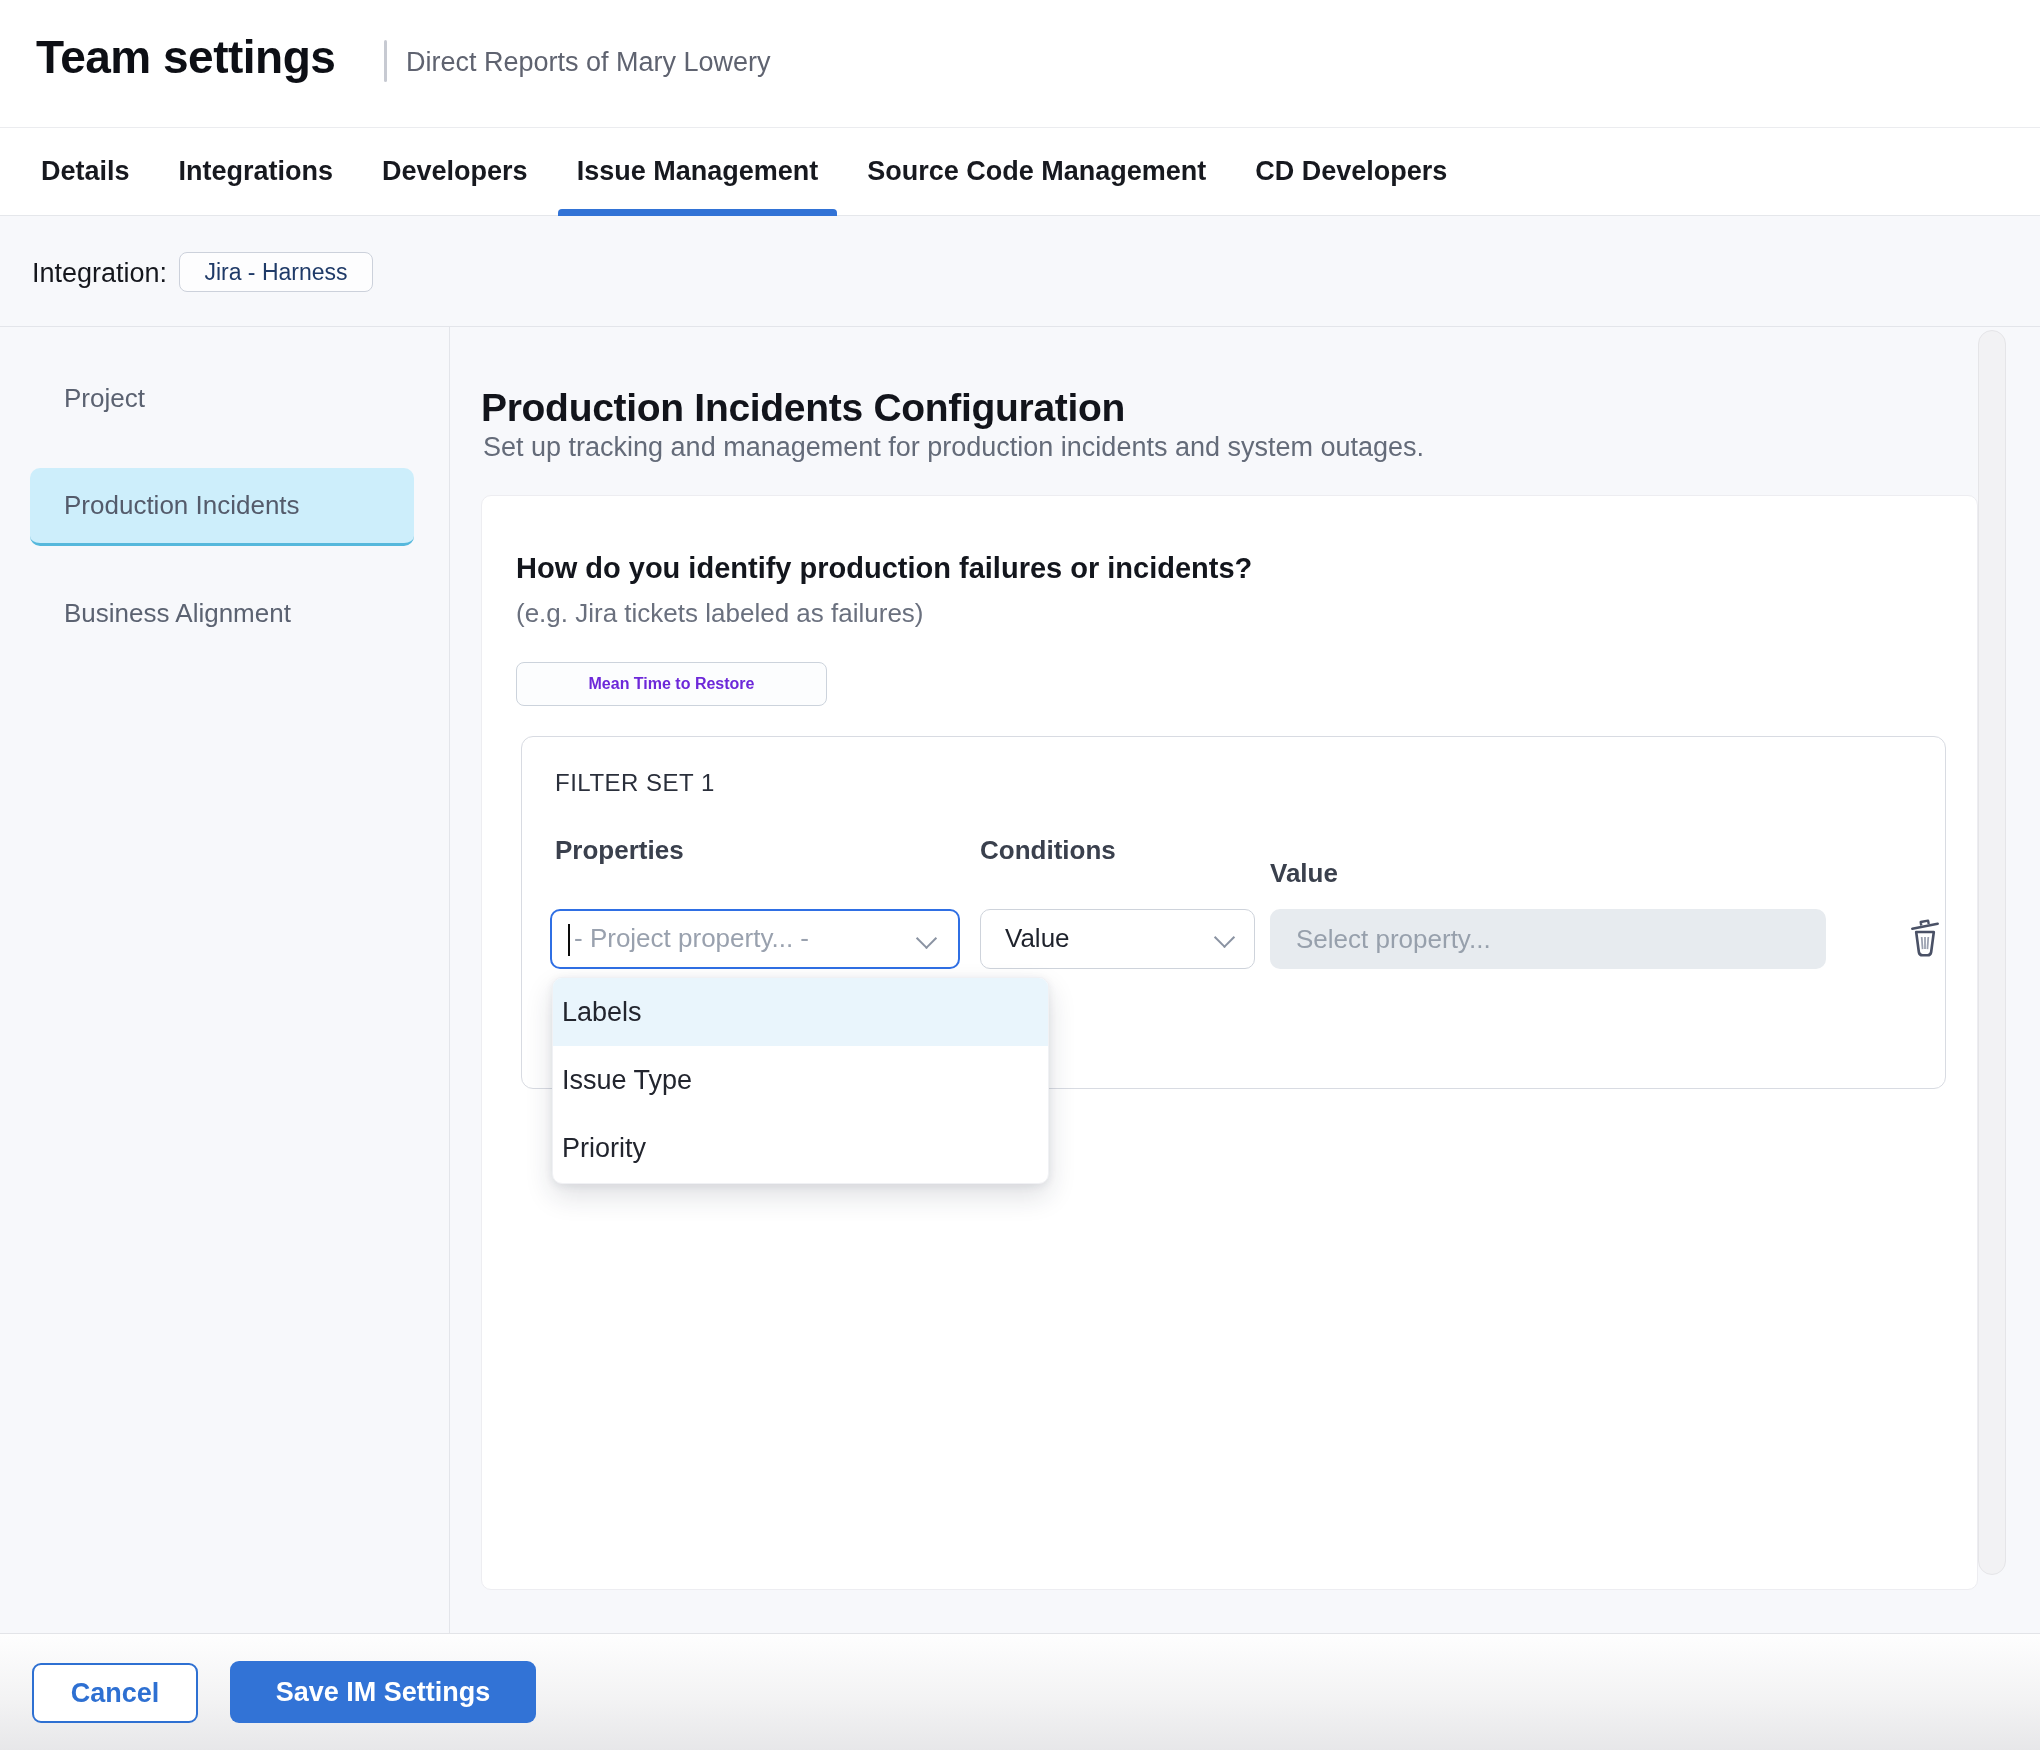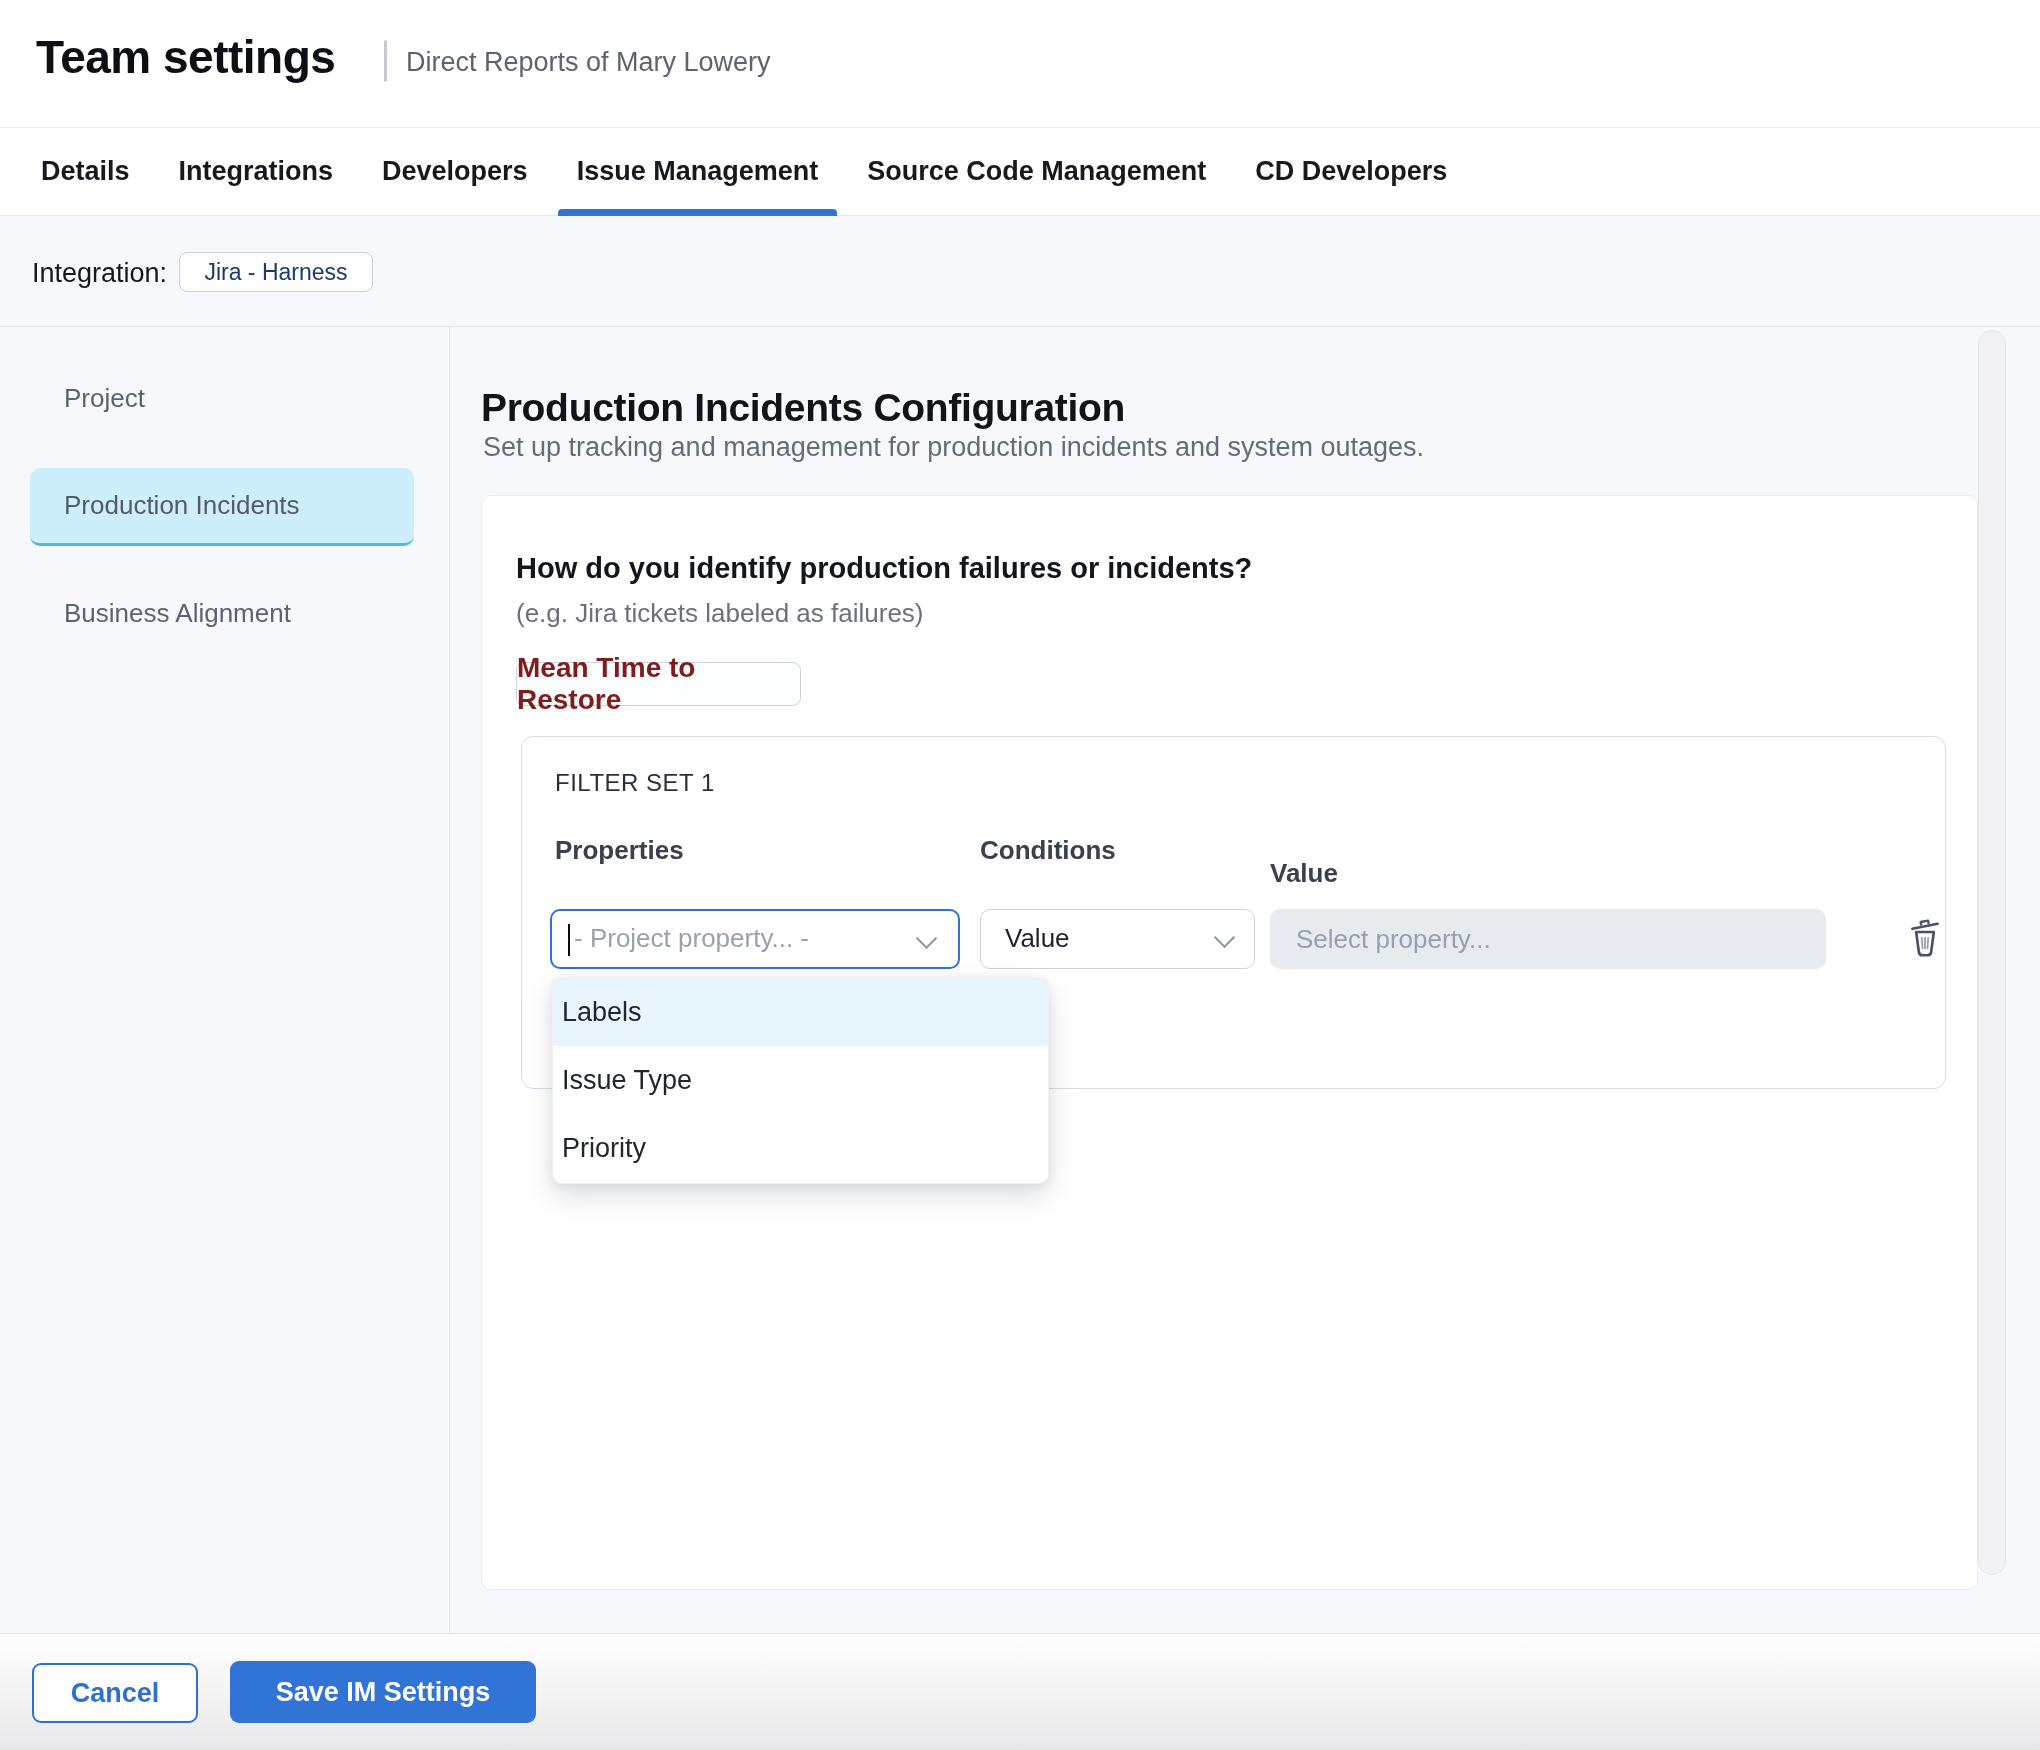--- a/index.html
+++ b/index.html
@@ -42,24 +42,24 @@
   .side-item.active{background:#cdeefb;border-bottom:3px solid #56b8dc;color:#545b6b;}
 
   
   .main-title{left:481px;top:368px;font-size:39px;font-weight:700;color:#12141b;letter-spacing:-0.3px;margin-top:18px;}
   .main-subtitle{left:483px;top:432px;font-size:27px;color:#646b79;}
 
   .card{left:481px;top:495px;width:1497px;height:1095px;background:#ffffff;
     border:1px solid #ededf1;border-radius:10px;box-sizing:border-box;}
   .card .question{position:absolute;left:34px;top:56px;font-size:29px;font-weight:700;color:#13161d;}
   .card .hint{position:absolute;left:34px;top:102px;font-size:26px;color:#6a707e;}
-  .metric-tab{position:absolute;left:34px;top:166px;width:285px;height:44px;background:#fcfdfe;
+  .metric-tab{position:absolute;left:34px;top:166px;width:311px;height:44px;background:#fcfdfe;
     border:1.5px solid #ccd3dc;border-radius:8px;box-sizing:border-box;
     display:flex;align-items:center;justify-content:center;
-    font-size:28px;font-weight:600;color:#7f1d1d;cursor:pointer;}
+    font-size:16px;font-weight:600;color:#6d28d9;cursor:pointer;}
 
   .filter-box{position:absolute;left:39px;top:240px;width:1425px;height:353px;
     border:1.5px solid #d8dbe2;border-radius:12px;box-sizing:border-box;background:#ffffff;}
   .fs-title{position:absolute;left:33px;top:32px;font-size:24px;font-weight:400;
     color:#2a2f3b;letter-spacing:0.5px;}
   .col-label{position:absolute;top:98px;font-size:26px;font-weight:700;color:#3a404d;}
 
   .prop-select{position:absolute;left:28px;top:172px;width:410px;height:60px;background:#fff;
     border:2.5px solid #2f6fe4;border-radius:10px;box-sizing:border-box;cursor:pointer;}
   .text-caret{position:absolute;left:16px;top:13px;width:2px;height:32px;background:#0a0a0a;}

